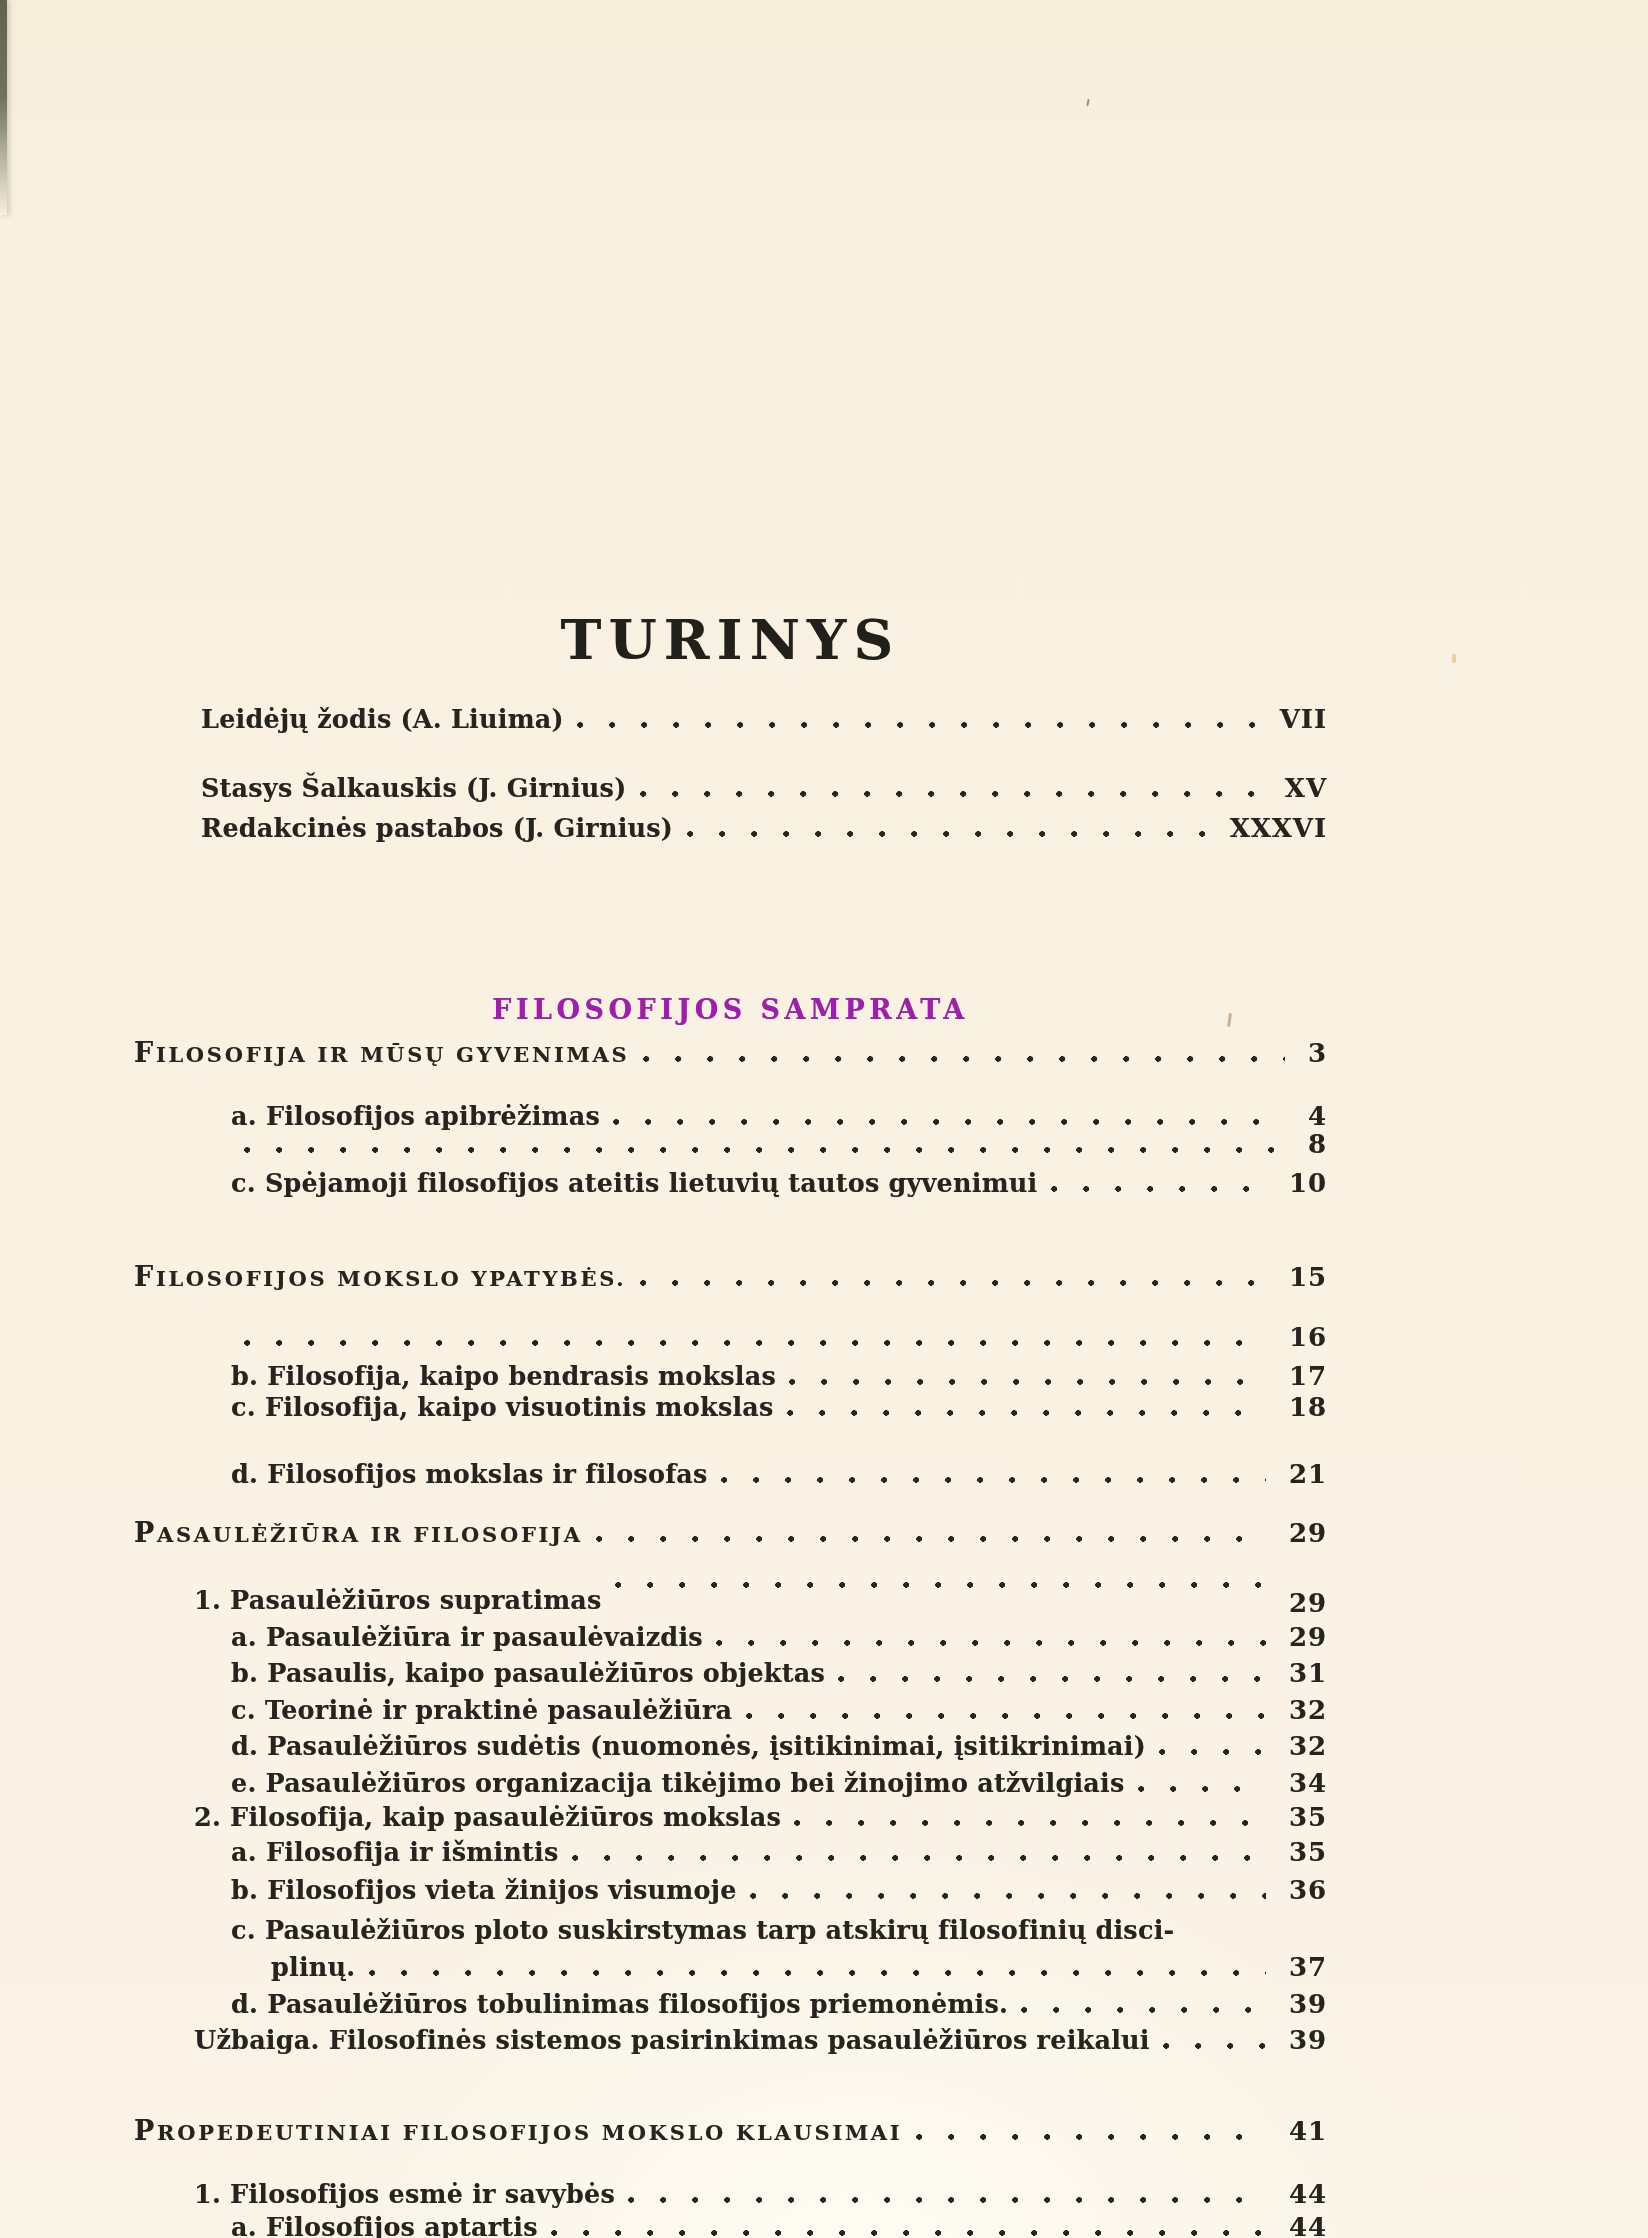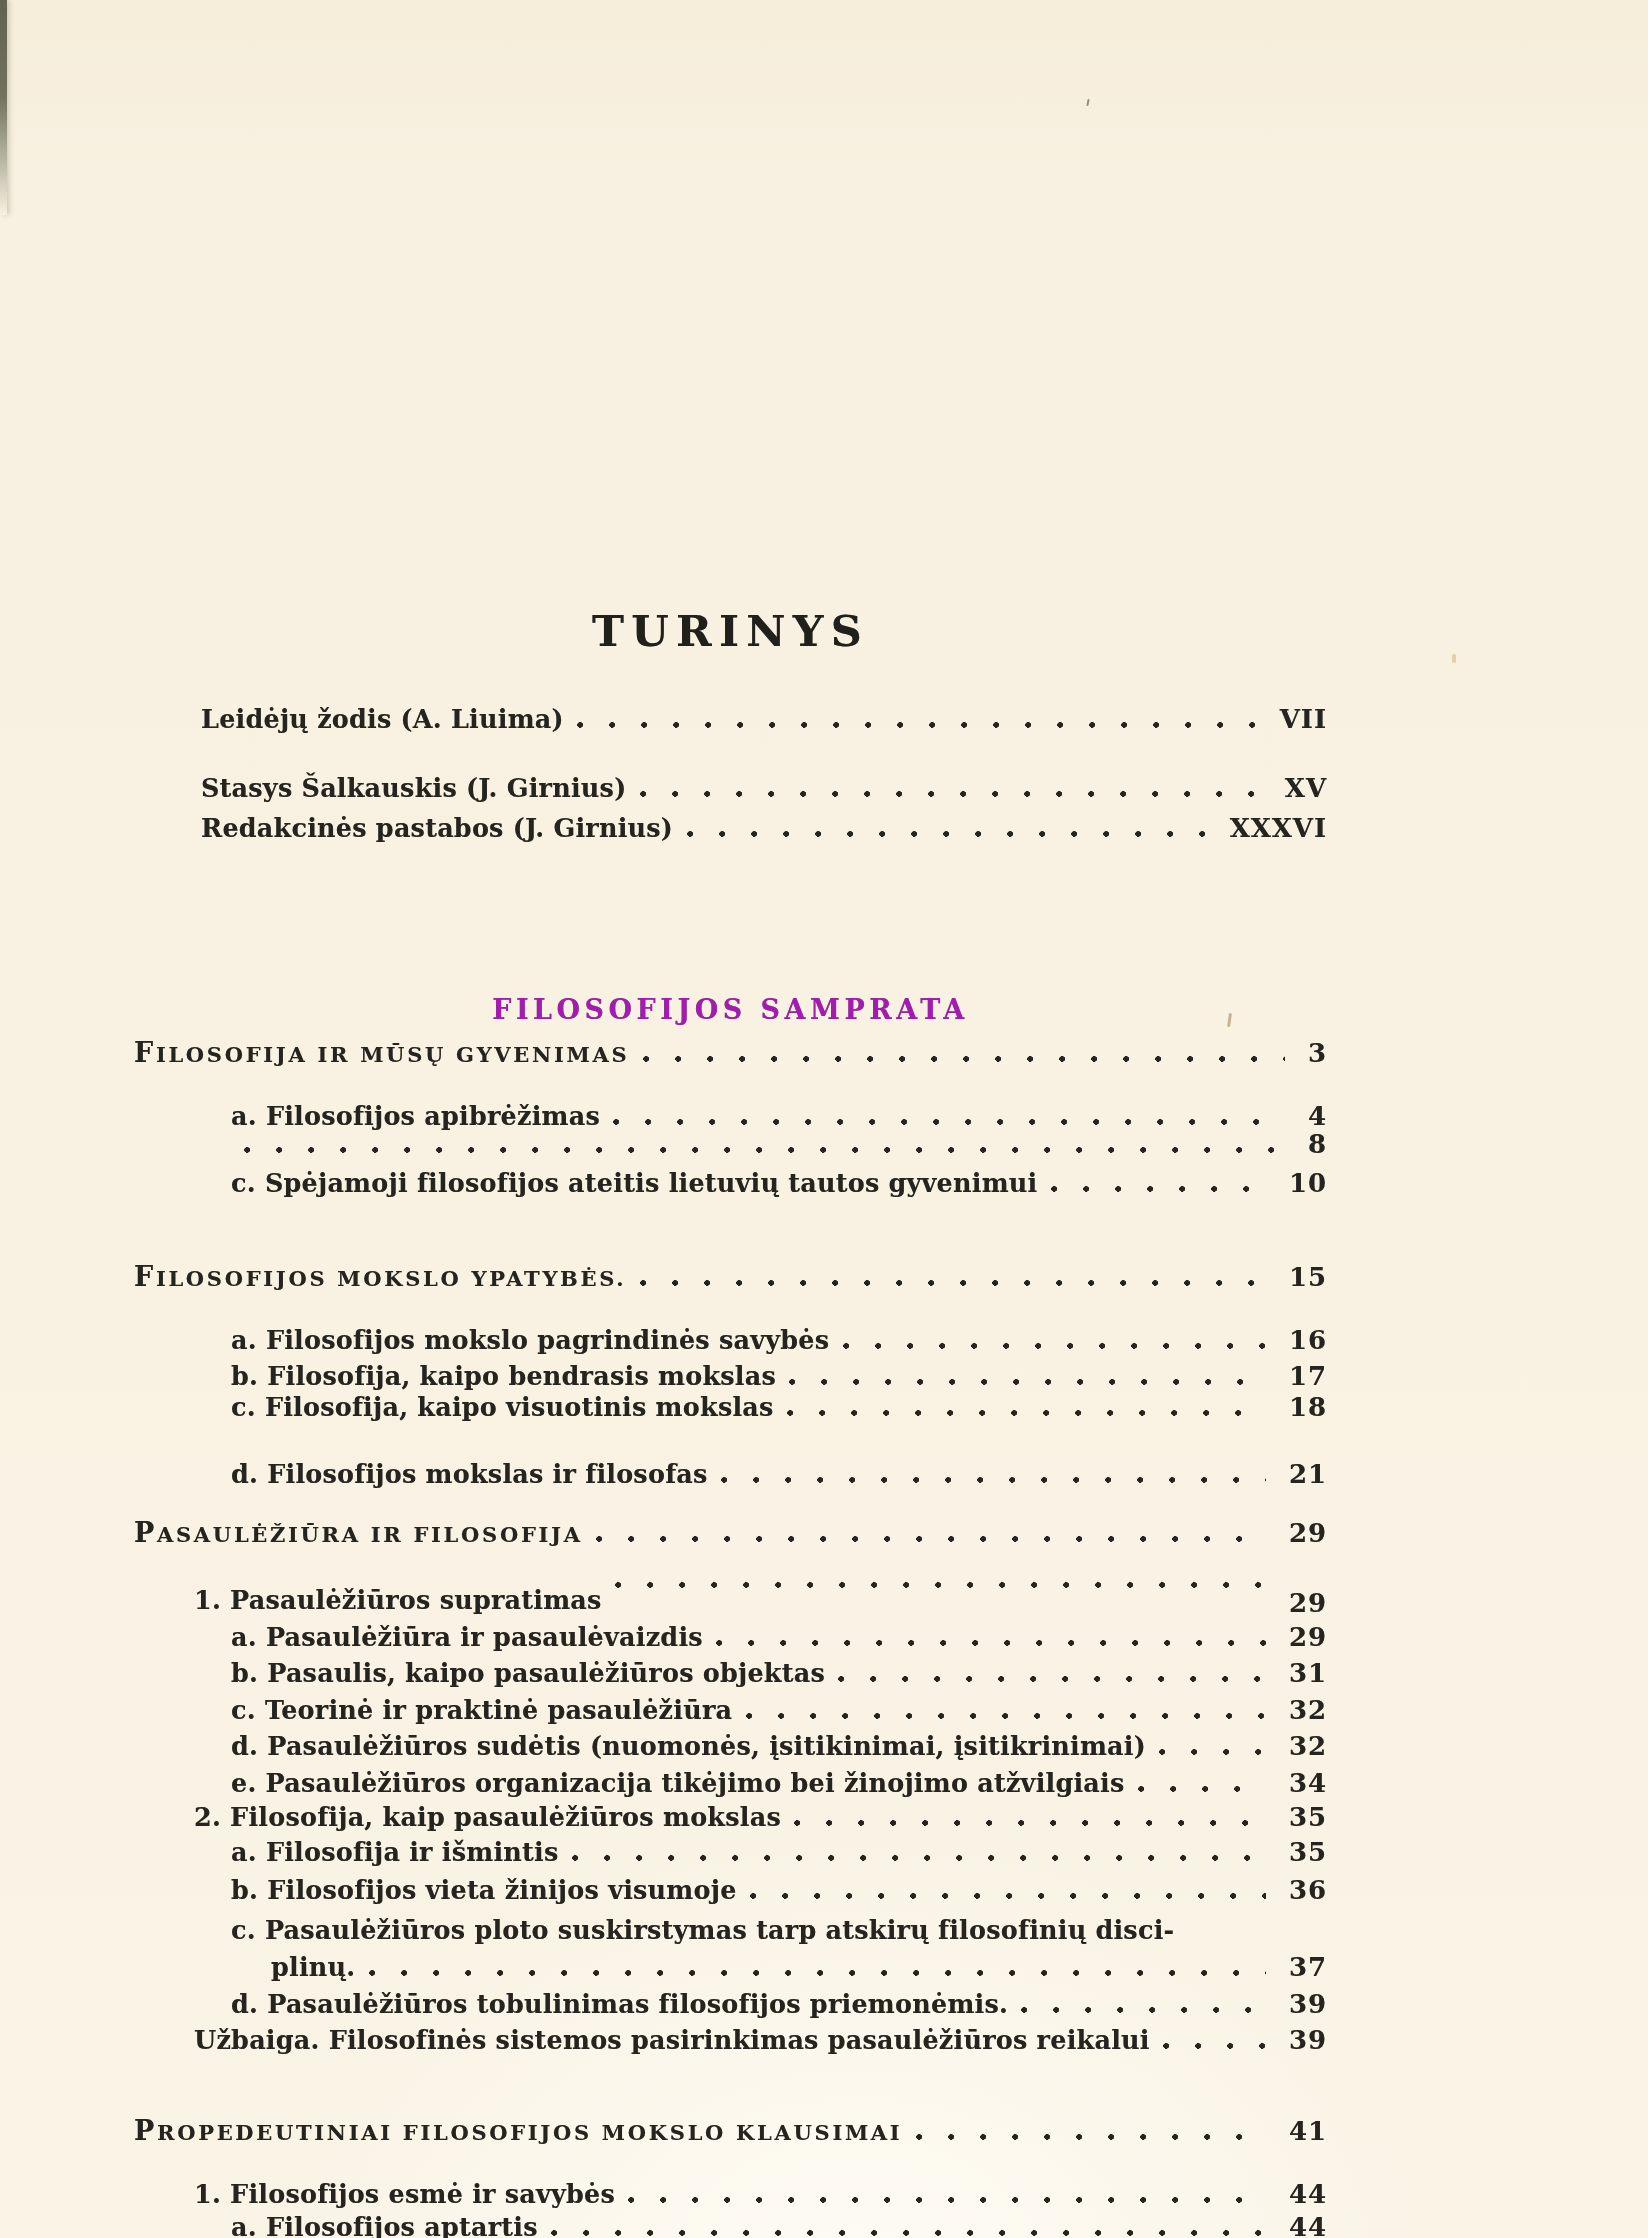--- a/index.html
+++ b/index.html
@@ -24,21 +24,21 @@
   
   .speck { position: absolute; border-radius: 1.8px; }
   .speck-1 { left: 1228px; top: 1013px; width: 3.1px; height: 14.3px; background: rgba(150,118,60,0.5); transform: rotate(8deg); }
   .speck-2 { left: 1087px; top: 99px; width: 1.8px; height: 7.2px; background: rgba(70,62,45,0.55); transform: rotate(12deg); }
   .speck-3 { left: 1452px; top: 654px; width: 3.6px; height: 9px; background: rgba(205,155,65,0.38); }
 
   .title {
     position: absolute; left: 134px; right: 321px; top: 578px;
     height: 49px; line-height: 49px;
     text-align: center;
-    font-size: 43px; font-weight: 700; letter-spacing: 7.2px;
+    font-size: 55px; font-weight: 700; letter-spacing: 7.2px;
     color: #21201b;
     text-shadow: 0 0 0.4px rgba(25,25,20,0.45);
   }
 
   .part-heading {
     position: absolute; left: 134px; right: 321px; top: 971px;
     height: 34px; line-height: 34px;
     text-align: center;
     font-size: 27px; font-weight: 700; letter-spacing: 4.5px;
     color: #a21caf;
@@ -125,21 +125,20 @@
     <span class="label">c. Spėjamoji filosofijos ateitis lietuvių tautos gyvenimui</span>
     <div class="leader"></div>
     <span class="pagenum">10</span>
   </div>
     <div class="row lvl0" style="top: 1259px;">
     <span class="label">Filosofijos mokslo ypatybės.</span>
     <div class="leader"></div>
     <span class="pagenum">15</span>
   </div>
     <div class="row lvl2" style="top: 1322px;">
-    <span class="label">a. Filosofijos mokslo pagrindinės savybės</span>
     <div class="leader"></div>
     <span class="pagenum">16</span>
   </div>
     <div class="row lvl2" style="top: 1358px;">
     <span class="label">b. Filosofija, kaipo bendrasis mokslas</span>
     <div class="leader"></div>
     <span class="pagenum">17</span>
   </div>
     <div class="row lvl2" style="top: 1389px;">
     <span class="label">c. Filosofija, kaipo visuotinis mokslas</span>

